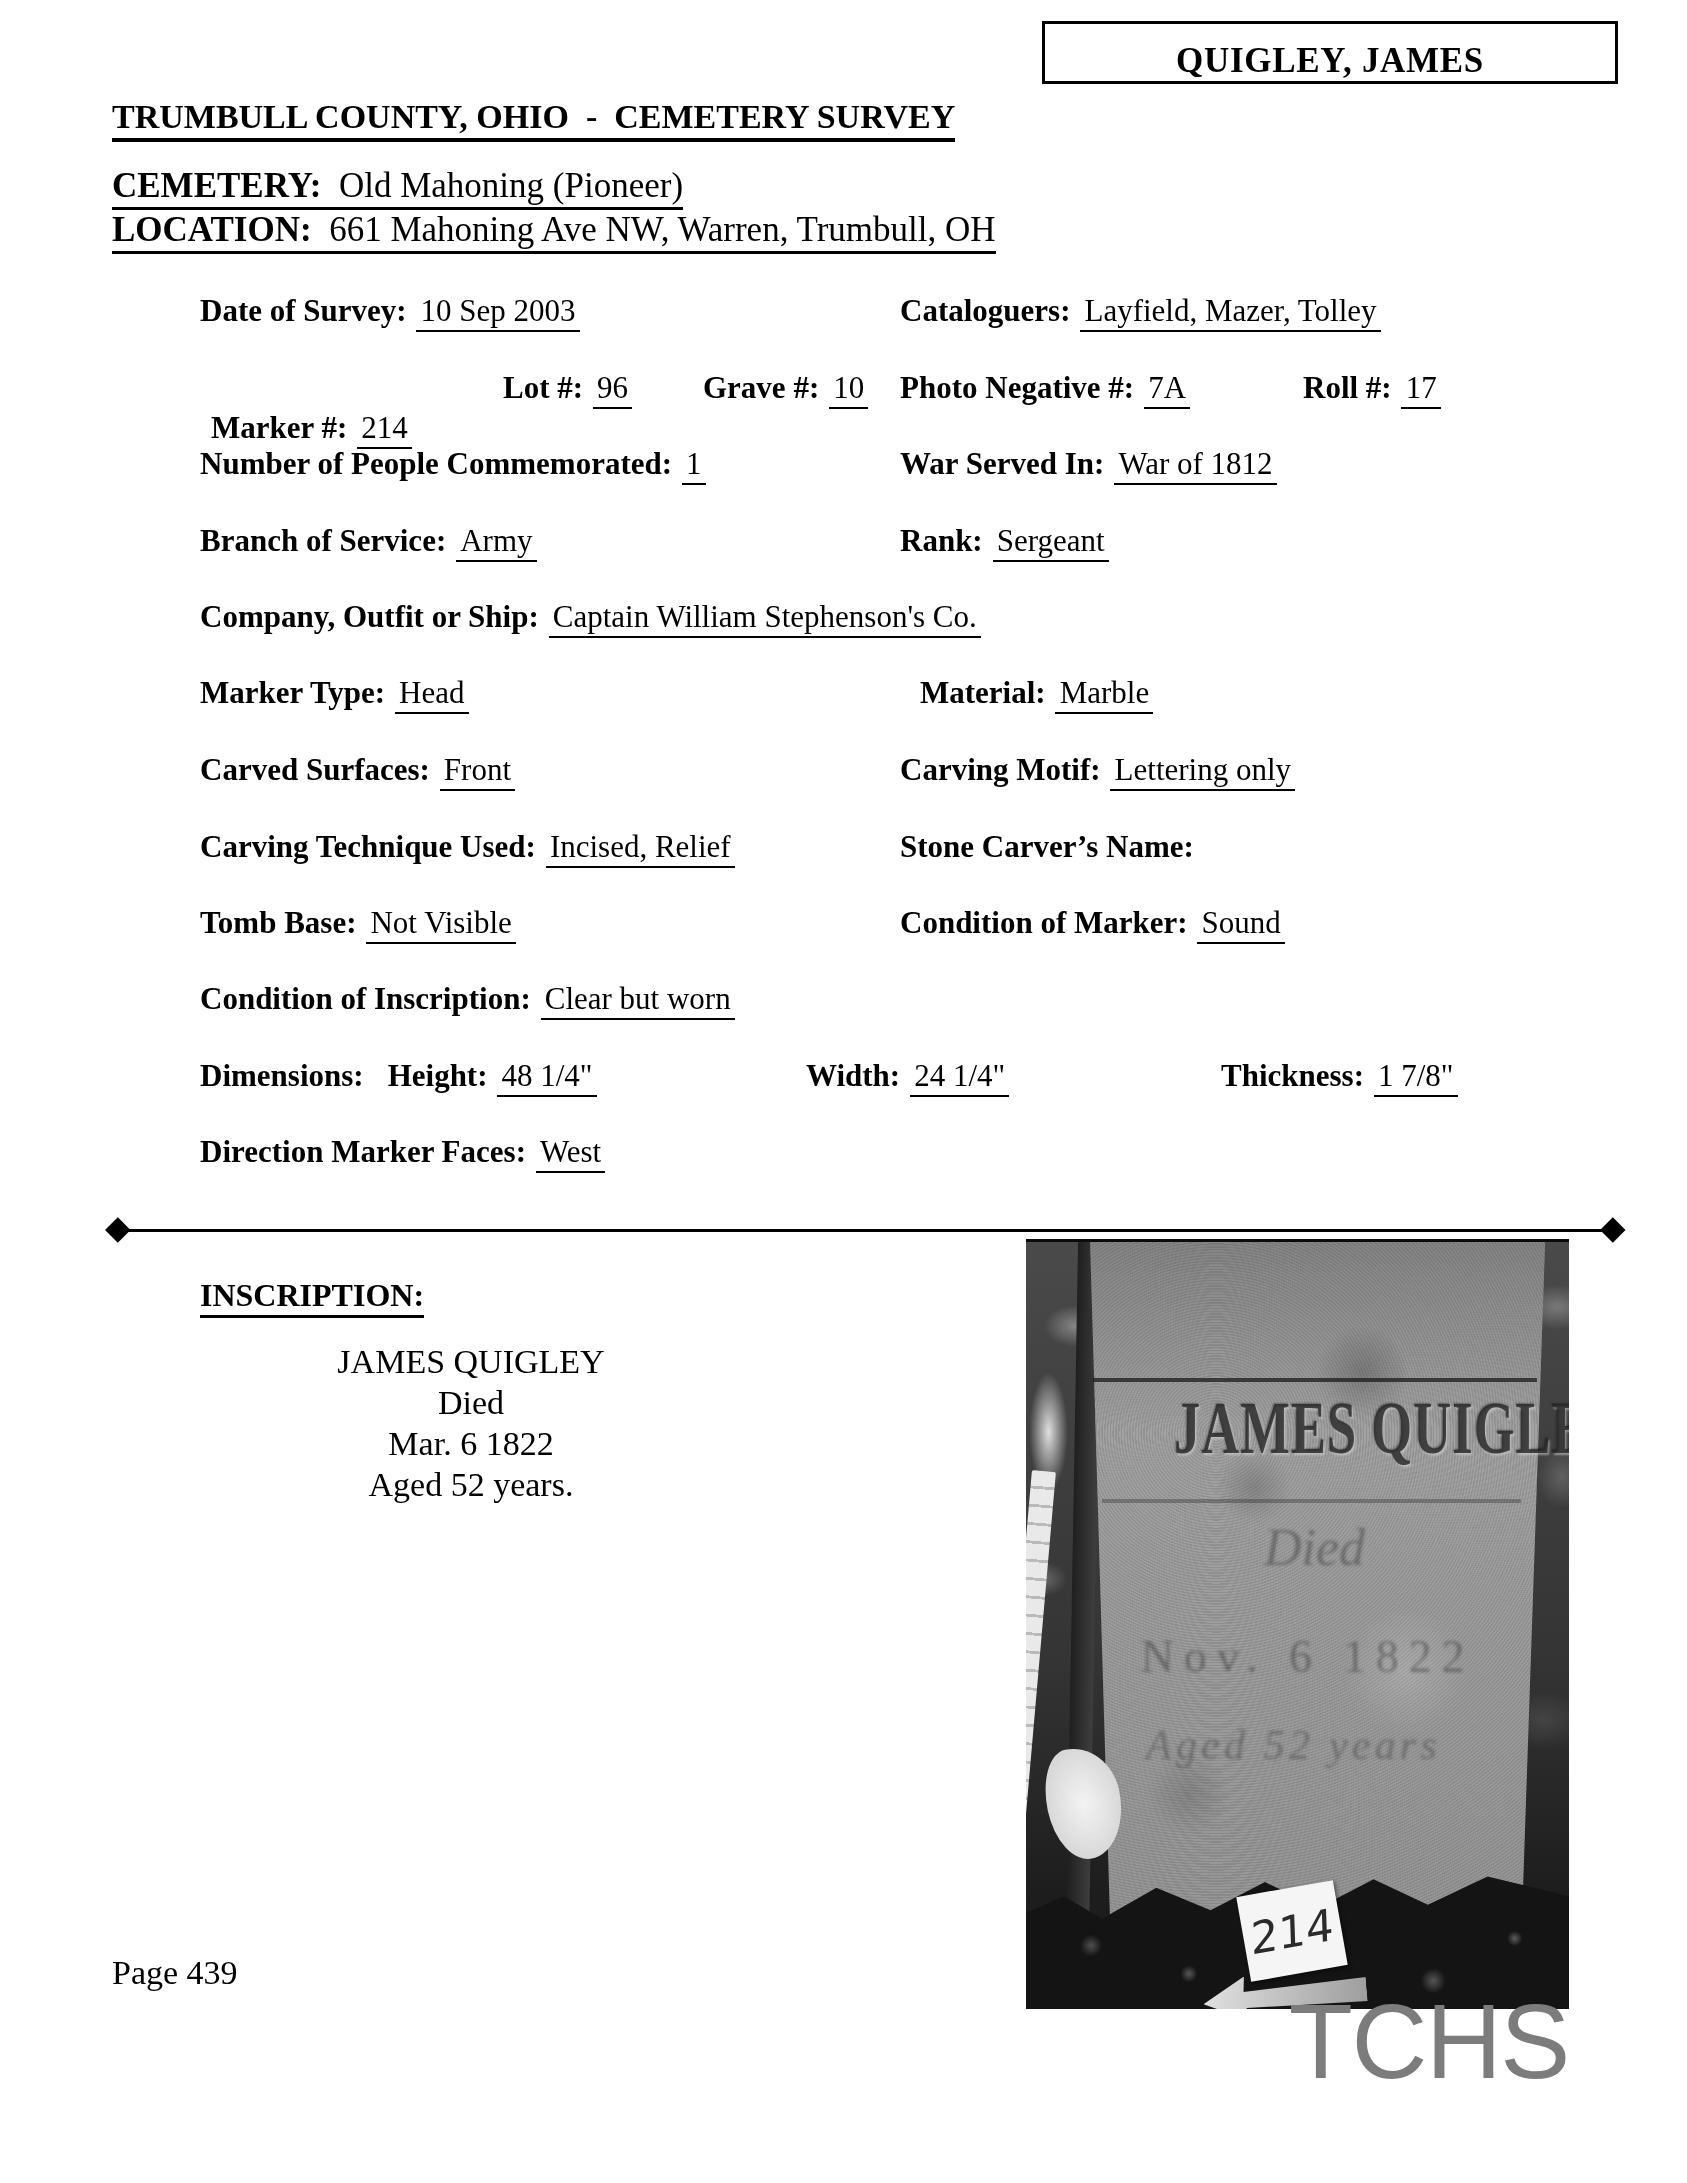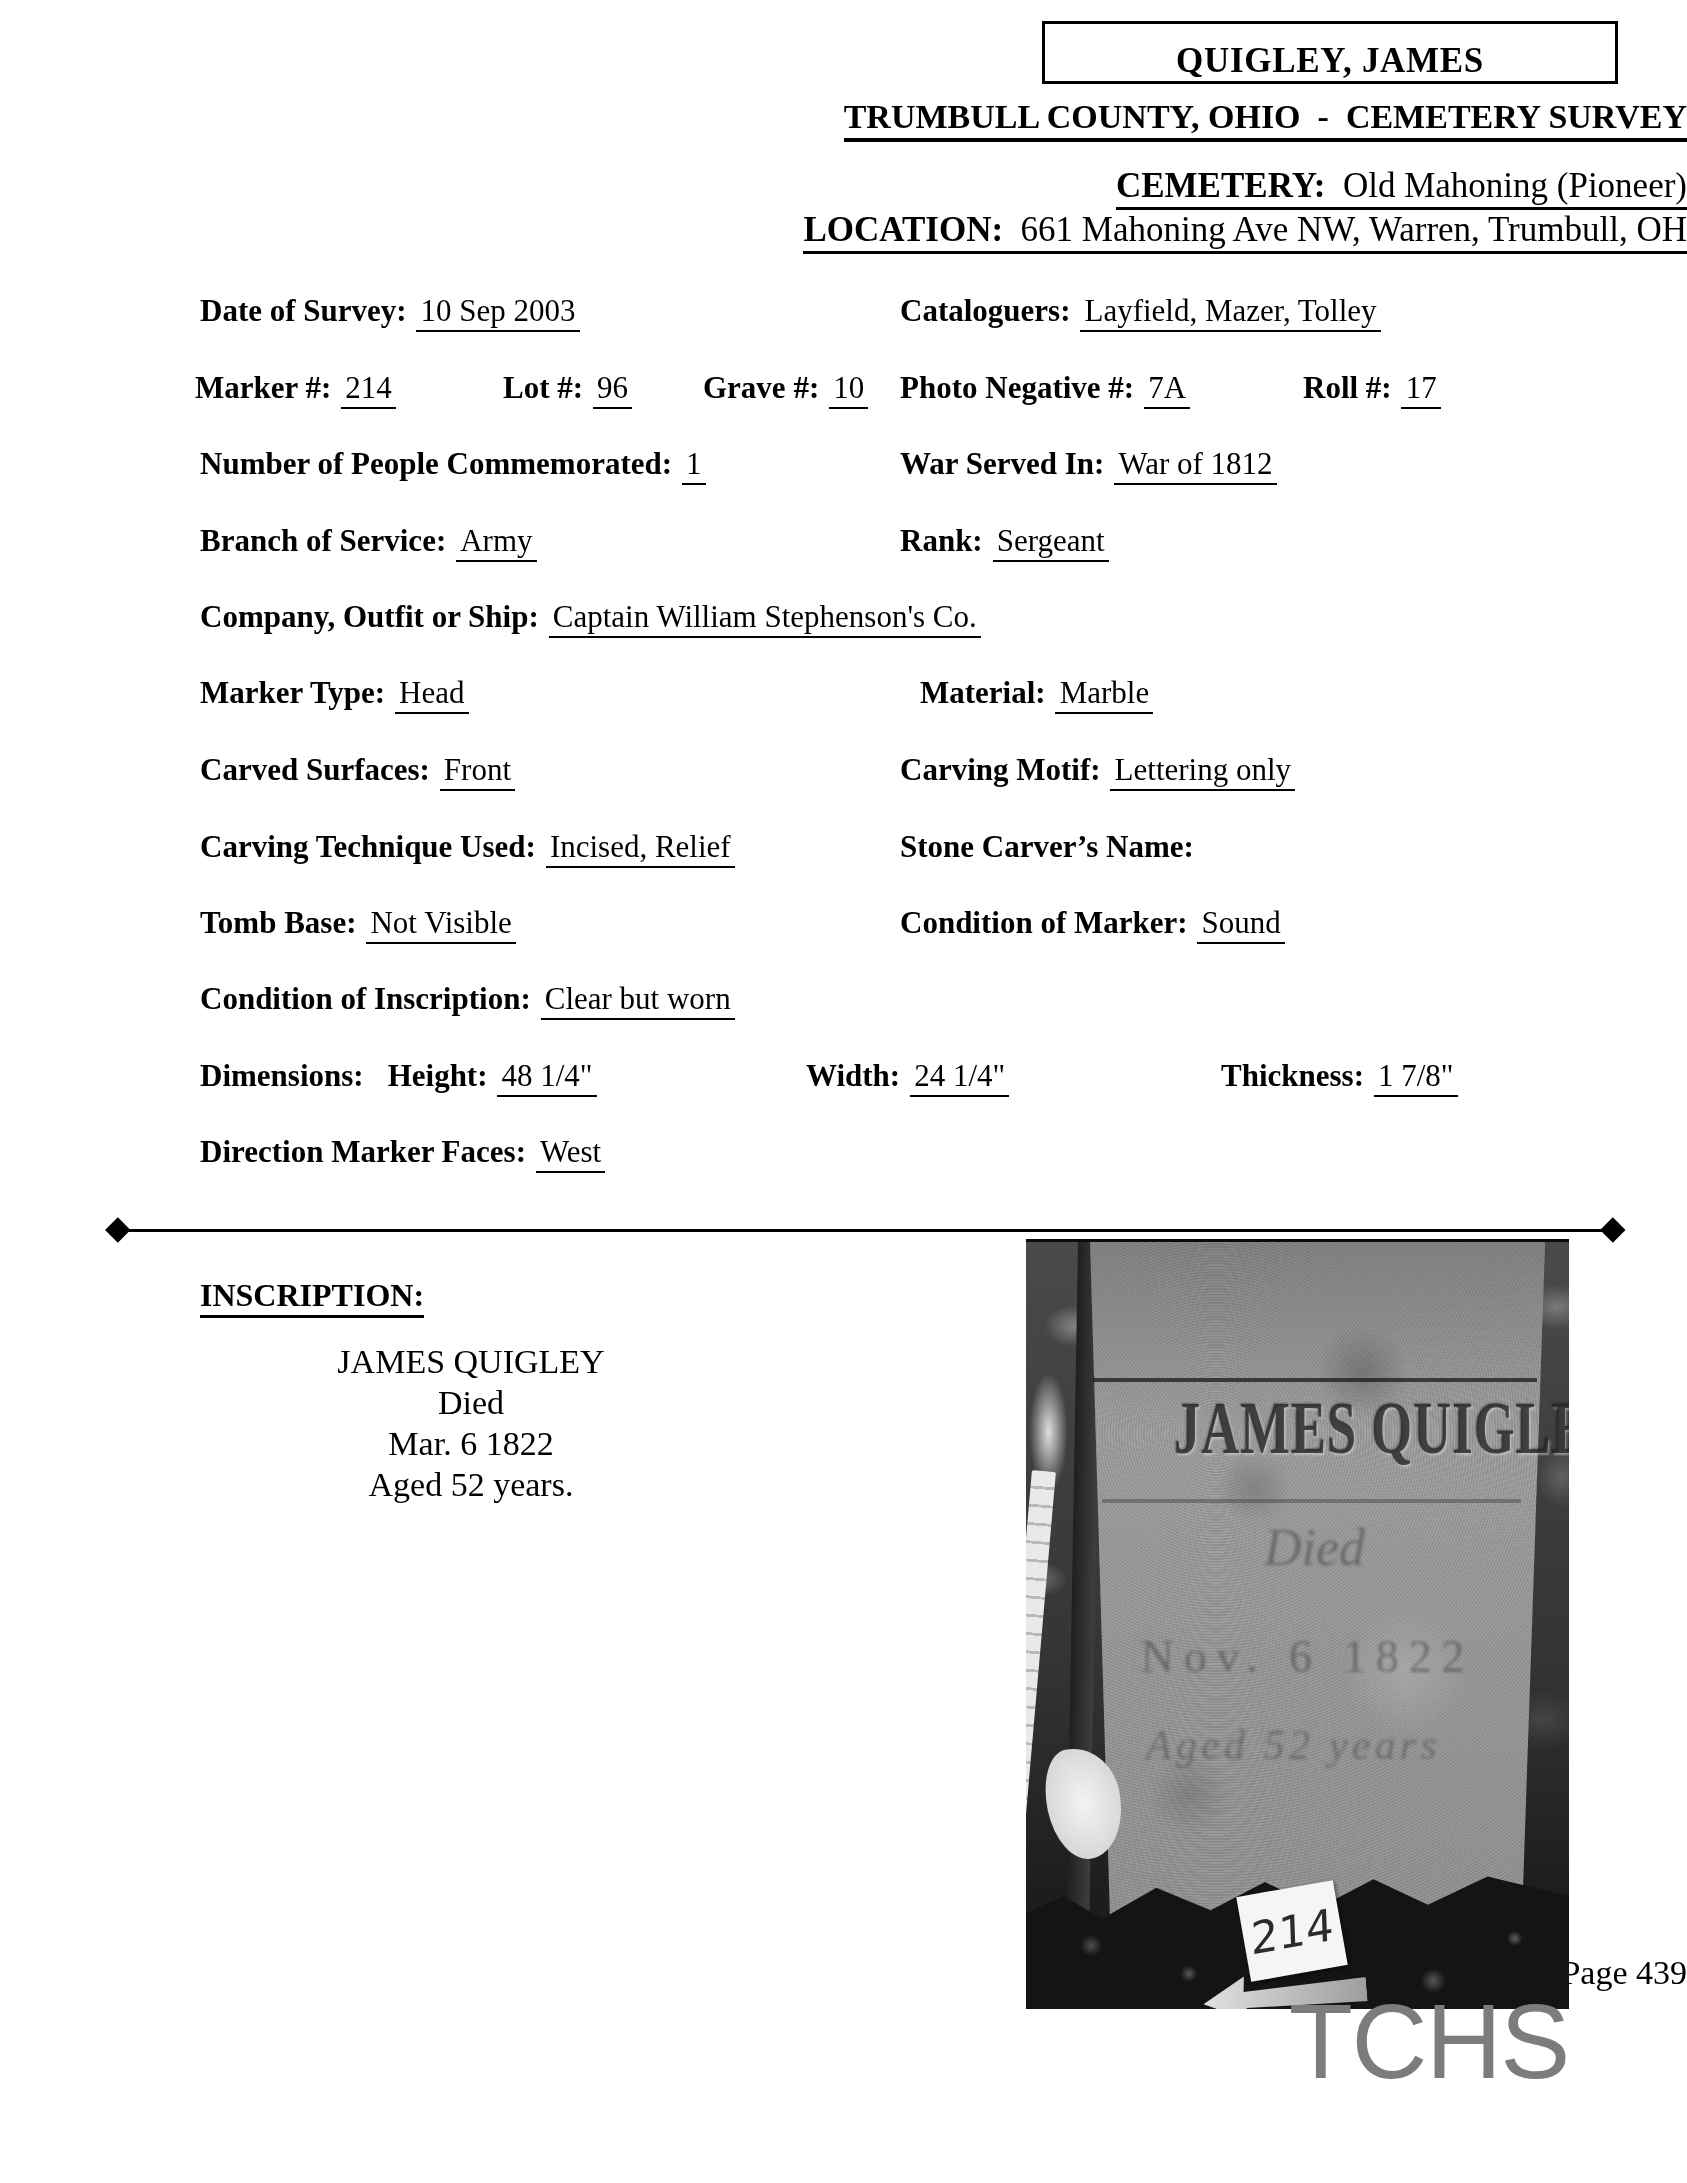--- a/index.html
+++ b/index.html
@@ -1,20 +1,20 @@
 <!DOCTYPE html>
 <html style="font-size:11.2px"><head>
 <meta charset="utf-8">
 <style>
   html,body{margin:0;padding:0;}
   body{
     width:1687px;height:2183px;position:relative;background:#ffffff;
     font-family:"Liberation Serif", serif;color:#000;overflow:hidden;
   }
-  .center-wrap{position:absolute;left:112px;width:1575px;text-align:right;}
+  .center-wrap{position:absolute;left:112px;width:1575px;text-align:left;}
   
   .name-box{
     position:absolute;left:1042px;top:21px;width:576px;height:63px;
     border:3.5px solid #000;box-sizing:border-box;display:flex;align-items:flex-end;justify-content:center;
   }
   .name-box span{font-weight:bold;font-size:35px;letter-spacing:0.7px;white-space:pre;}
   
   .title-line{top:98px;font-size:34px;font-weight:bold;}
   .title-line .u6{border-bottom:4.2px solid #000;padding-bottom:2.8px;white-space:pre;}
   .hdr-line{font-size:35px;}
@@ -118,21 +118,21 @@
 <div class="center-wrap hdr-line" style="top:210px;">
   <span class="u5"><b class="lb">LOCATION:</b><span style="white-space:pre;">  661 Mahoning Ave NW, Warren, Trumbull, OH</span></span>
 </div>
 
 <div class="row" style="top:291px;">
   <span class="cell" style="left:200px;"><span class="lb">Date of Survey:</span><span class="val">10 Sep 2003</span></span>
   <span class="cell" style="left:900px;"><span class="lb">Cataloguers:</span><span class="val">Layfield, Mazer, Tolley</span></span>
 </div>
 
 <div class="row" style="top:368px;">
-  <span class="cell" style="left:195px;"><span class="lb">Marker #:</span><span class="val">214</span></span>
+  <span class="cell" style="left:211px;margin-top:40px;"><span class="lb">Marker #:</span><span class="val">214</span></span>
   <span class="cell" style="left:503px;"><span class="lb">Lot #:</span><span class="val">96</span></span>
   <span class="cell" style="left:703px;"><span class="lb">Grave #:</span><span class="val">10</span></span>
   <span class="cell" style="left:900px;"><span class="lb">Photo Negative #:</span><span class="val">7A</span></span>
   <span class="cell" style="left:1303px;"><span class="lb">Roll #:</span><span class="val">17</span></span>
 </div>
 
 <div class="row" style="top:444px;">
   <span class="cell" style="left:200px;"><span class="lb">Number of People Commemorated:</span><span class="val">1</span></span>
   <span class="cell" style="left:900px;"><span class="lb">War Served In:</span><span class="val">War of 1812</span></span>
 </div>

